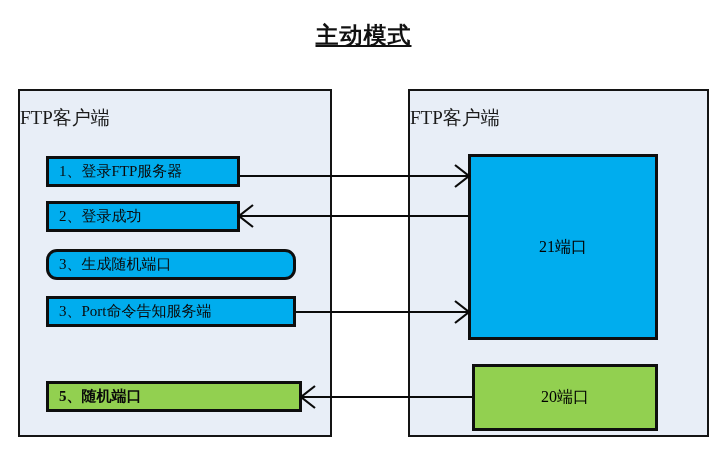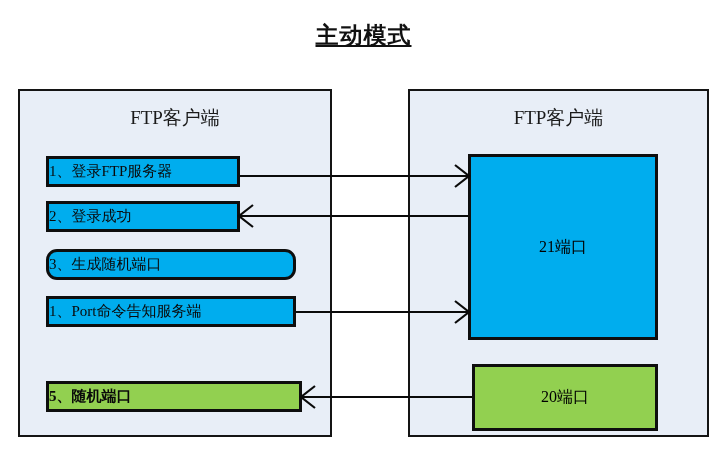--- a/index.html
+++ b/index.html
@@ -50,31 +50,31 @@
     left: 408px;
     top: 89px;
     width: 301px;
     height: 348px;
   }
   .panel-title {
     position: absolute;
     left: 0;
     top: 14px;
     width: 100%;
-    text-align: center;
     font-size: 19px;
     color: #1a1a1a;
   }
   .step-box {
     position: absolute;
     border: 3px solid #0e0e0e;
     box-sizing: border-box;
     display: flex;
     align-items: center;
     font-size: 15px;
+    padding-left: 10px;
     color: #0a0a0a;
     white-space: nowrap;
   }
   .blue { background: #00adee; }
   .green { background: #92d050; }
   .port-box {
     position: absolute;
     border: 3px solid #0e0e0e;
     box-sizing: border-box;
     display: flex;
@@ -116,21 +116,21 @@
     <div class="panel-title">FTP客户端</div>
   </div>
 
   <div class="panel" id="server-panel">
     <div class="panel-title">FTP客户端</div>
   </div>
 
   <div class="step-box blue" id="step-1">1、登录FTP服务器</div>
   <div class="step-box blue" id="step-2">2、登录成功</div>
   <div class="step-box blue" id="step-3">3、生成随机端口</div>
-  <div class="step-box blue" id="step-4">1、Port命令告知服务端</div>
+  <div class="step-box blue" id="step-4">3、Port命令告知服务端</div>
   <div class="step-box green" id="step-5">5、随机端口</div>
 
   <div class="port-box blue" id="port-21">21端口</div>
   <div class="port-box green" id="port-20">20端口</div>
 
   <svg id="wires" viewBox="0 0 727 454">
 
     <g>
       <line x1="240" y1="176" x2="468" y2="176"></line>
       <polyline points="455,165 469,176 455,187"></polyline>

